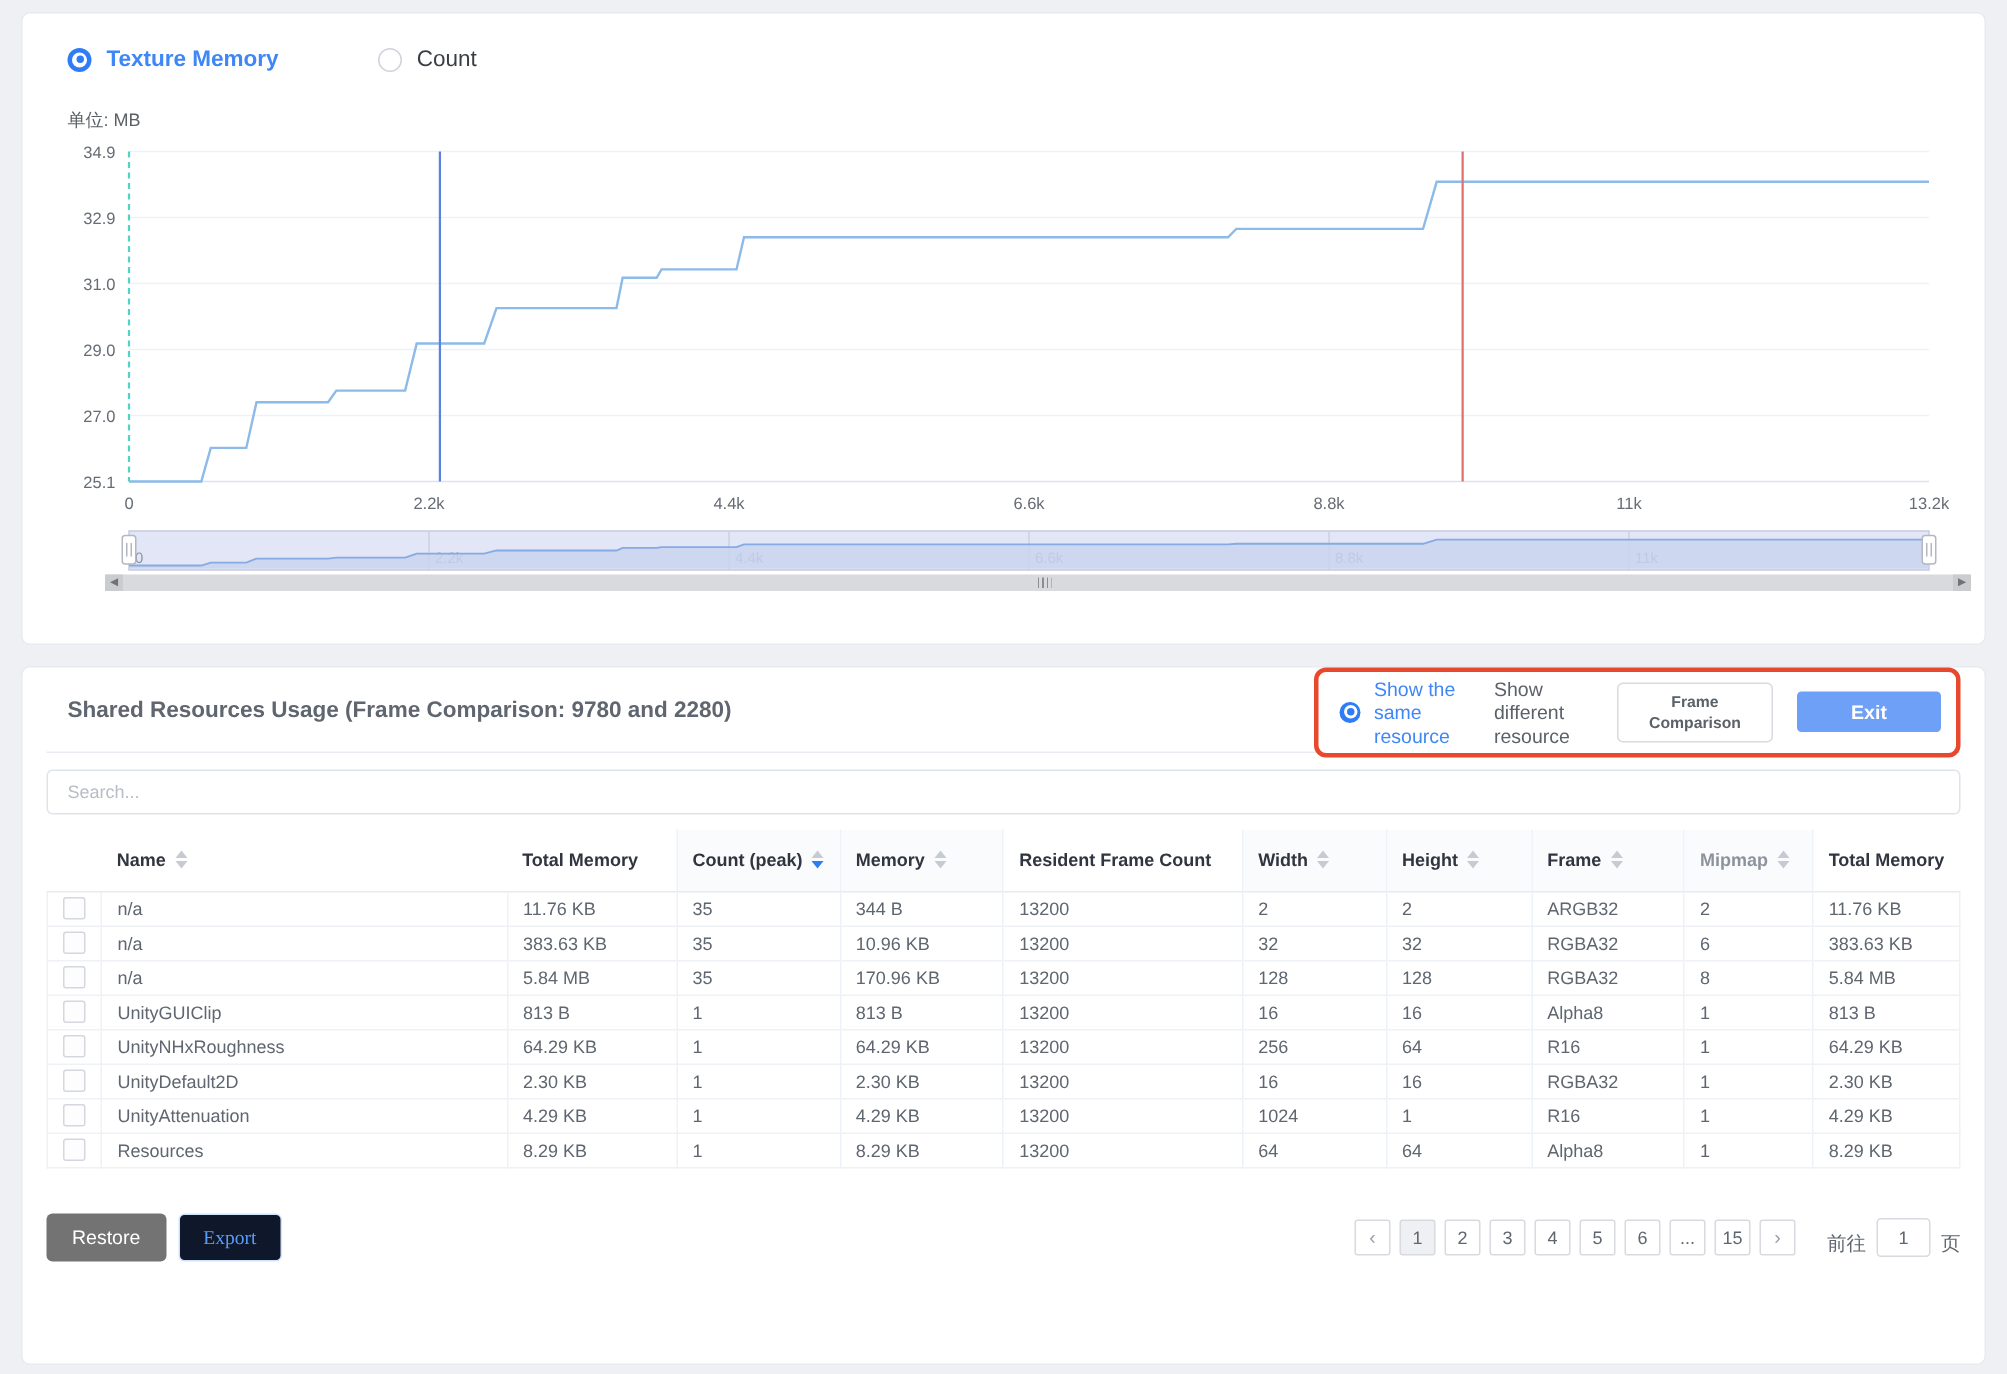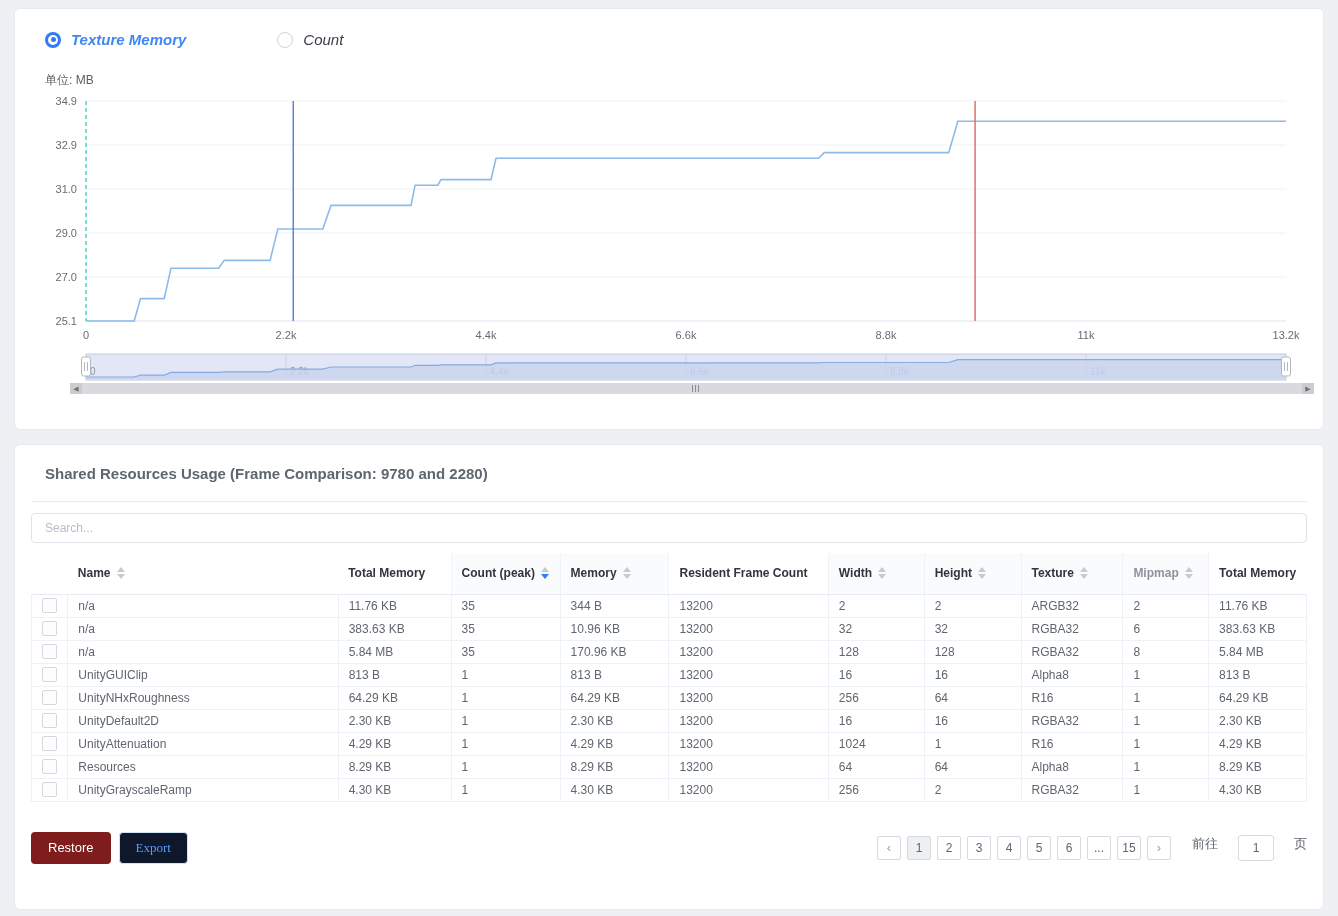--- a/index.html
+++ b/index.html
@@ -6,21 +6,21 @@
   body{
     width:1338px;height:916px;overflow:hidden;
     background:#eef0f4;
     font-family:"Liberation Sans",sans-serif;
     color:#5f6670;
   }
   .page{padding:8px 14px;box-sizing:border-box;}
   .card{background:#fff;border:1px solid #e7eaf0;border-radius:6px;box-sizing:border-box;}
   
   .chart-card{height:422px;margin-bottom:14px;padding:14px 14px 6px 14px;position:relative;}
-  .mode-row{display:flex;align-items:center;gap:91px;padding:8px 0 0 16px;font-style:italic;}
+  .mode-row{display:flex;align-items:center;gap:66px;padding:8px 0 0 16px;}
   .mode-option{display:flex;align-items:center;gap:10px;cursor:pointer;}
   .radio{width:16px;height:16px;border-radius:50%;background:#fff;border:1px solid #cfd3db;box-sizing:border-box;position:relative;flex:0 0 auto;}
   .radio.selected{border:none;background:#2e7cf6;}
   .radio.selected::before{content:"";position:absolute;left:3px;top:3px;width:10px;height:10px;border-radius:50%;background:#fff;}
   .radio.selected::after{content:"";position:absolute;left:5.5px;top:5.5px;width:5px;height:5px;border-radius:50%;background:#2e7cf6;}
   .radio.small{width:14px;height:14px;}
   .radio.small.selected::before{left:2.5px;top:2.5px;width:9px;height:9px;}
   .radio.small.selected::after{left:4.5px;top:4.5px;width:5px;height:5px;}
   .mode-label-active{color:#3f86f6;font-size:15px;font-weight:600;}
   .mode-label{color:#3a3f46;font-size:15px;font-weight:500;}
@@ -62,29 +62,29 @@
   .caret-up{width:0;height:0;border-left:4px solid transparent;border-right:4px solid transparent;border-bottom:5px solid #c6cad2;}
   .caret-down{width:0;height:0;border-left:4px solid transparent;border-right:4px solid transparent;border-top:5px solid #c6cad2;}
   .caret-down.active{border-top-color:#2e7cf6;}
   .data-table td{height:23px;padding:0 10px;border-bottom:1px solid #eef1f6;border-right:1px solid #edf1f8;
     white-space:nowrap;overflow:hidden;box-sizing:border-box;}
   .data-table td:first-child{border-left:1px solid #eef1f6;}
   .data-table td:last-child{border-right:1px solid #eef1f6;}
   .checkbox{display:inline-block;width:13px;height:13px;border:1px solid #d4d7de;border-radius:2px;background:#fdfdfd;vertical-align:middle;cursor:pointer;}
   .table-footer{display:flex;justify-content:space-between;align-items:center;margin-top:30px;}
   .footer-left{display:flex;gap:8px;}
-  .restore-btn{background:#7f1d1d;border:none;border-radius:4px;color:#fff;font-size:13px;padding:8px 17px;cursor:pointer;}
+  .restore-btn{background:#737373;border:none;border-radius:4px;color:#fff;font-size:13px;padding:8px 17px;cursor:pointer;}
   .export-btn{background:#0f172a;border:1px solid #cfe3fd;border-radius:4px;color:#5a9cf8;font-size:13px;padding:7px 16px;cursor:pointer;font-family:Liberation Serif, serif;}
   .footer-right{display:flex;align-items:center;gap:7px;}
   .pager{display:flex;align-items:center;gap:6px;}
   .page-btn{min-width:24px;height:24px;border:1px solid #d8dadf;border-radius:2px;background:#fff;
     display:flex;align-items:center;justify-content:center;font-size:12px;color:#5f6670;cursor:pointer;box-sizing:border-box;padding:0 4px;}
   .page-btn.active{background:#eef0f3;}
   .page-btn.nav{color:#9aa0aa;font-size:13px;}
-  .goto{display:flex;align-items:flex-start;gap:20px;margin-left:14px;font-size:13px;color:#5f6670;}
+  .goto{display:flex;align-items:flex-end;gap:7px;margin-left:14px;font-size:13px;color:#5f6670;}
   .goto-input{width:36px;height:26px;border:1px solid #d8dadf;border-radius:3px;text-align:center;font-size:12px;color:#5f6670;outline:none;font-family:"Liberation Sans",sans-serif;box-sizing:border-box;}
 </style>
 </head>
 <body>
 
 <div class="page">
 
   <section class="card chart-card">
     <div class="mode-row">
       <div class="mode-option">
@@ -158,20 +158,31 @@
       <span class="arrow left">◀</span>
       <span class="grip"></span>
       <span class="arrow right">▶</span>
     </div>
   </section>
 
   <section class="card table-card">
     <div class="section-head">
       <h2 class="section-title">Shared Resources Usage (Frame Comparison: 9780 and 2280)</h2>
 
+      <div class="controls-box">
+        <div class="radio-option">
+          <span class="radio small selected"></span>
+          <span class="opt-text blue">Show the same resource</span>
+        </div>
+        <div class="radio-option">
+          <span class="opt-text gray">Show different resource</span>
+        </div>
+        <button class="frame-cmp-btn">Frame Comparison</button>
+        <button class="exit-btn">Exit</button>
+      </div>
     </div>
 
     <div class="search-row">
       <input class="search-input" type="text" placeholder="Search..." style="">
     </div>
 
     <table class="data-table">
       <colgroup>
         <col style="width:36px">
           <col style="width:268px">
@@ -242,21 +253,21 @@
               <div class="th-inner">
                 <span class="th-label">Height</span>
                 <span class="carets">
                   <span class="caret-up"></span>
                   <span class="caret-down"></span>
                 </span>
               </div>
             </th>
             <th class="shaded ">
               <div class="th-inner">
-                <span class="th-label">Texture</span>
+                <span class="th-label">Frame</span>
                 <span class="carets">
                   <span class="caret-up"></span>
                   <span class="caret-down"></span>
                 </span>
               </div>
             </th>
             <th class="shaded muted">
               <div class="th-inner">
                 <span class="th-label">Mipmap</span>
                 <span class="carets">
@@ -369,33 +380,20 @@
             <td>Resources</td>
             <td>8.29 KB</td>
             <td>1</td>
             <td>8.29 KB</td>
             <td>13200</td>
             <td>64</td>
             <td>64</td>
             <td>Alpha8</td>
             <td>1</td>
             <td>8.29 KB</td>
-          </tr>
-          <tr>
-            <td><span class="checkbox"></span></td>
-            <td>UnityGrayscaleRamp</td>
-            <td>4.30 KB</td>
-            <td>1</td>
-            <td>4.30 KB</td>
-            <td>13200</td>
-            <td>256</td>
-            <td>2</td>
-            <td>RGBA32</td>
-            <td>1</td>
-            <td>4.30 KB</td>
           </tr>
         </tbody>
     </table>
 
     <div class="table-footer">
       <div class="footer-left">
         <button class="restore-btn">Restore</button>
         <button class="export-btn">Export</button>
       </div>
       <div class="footer-right">

